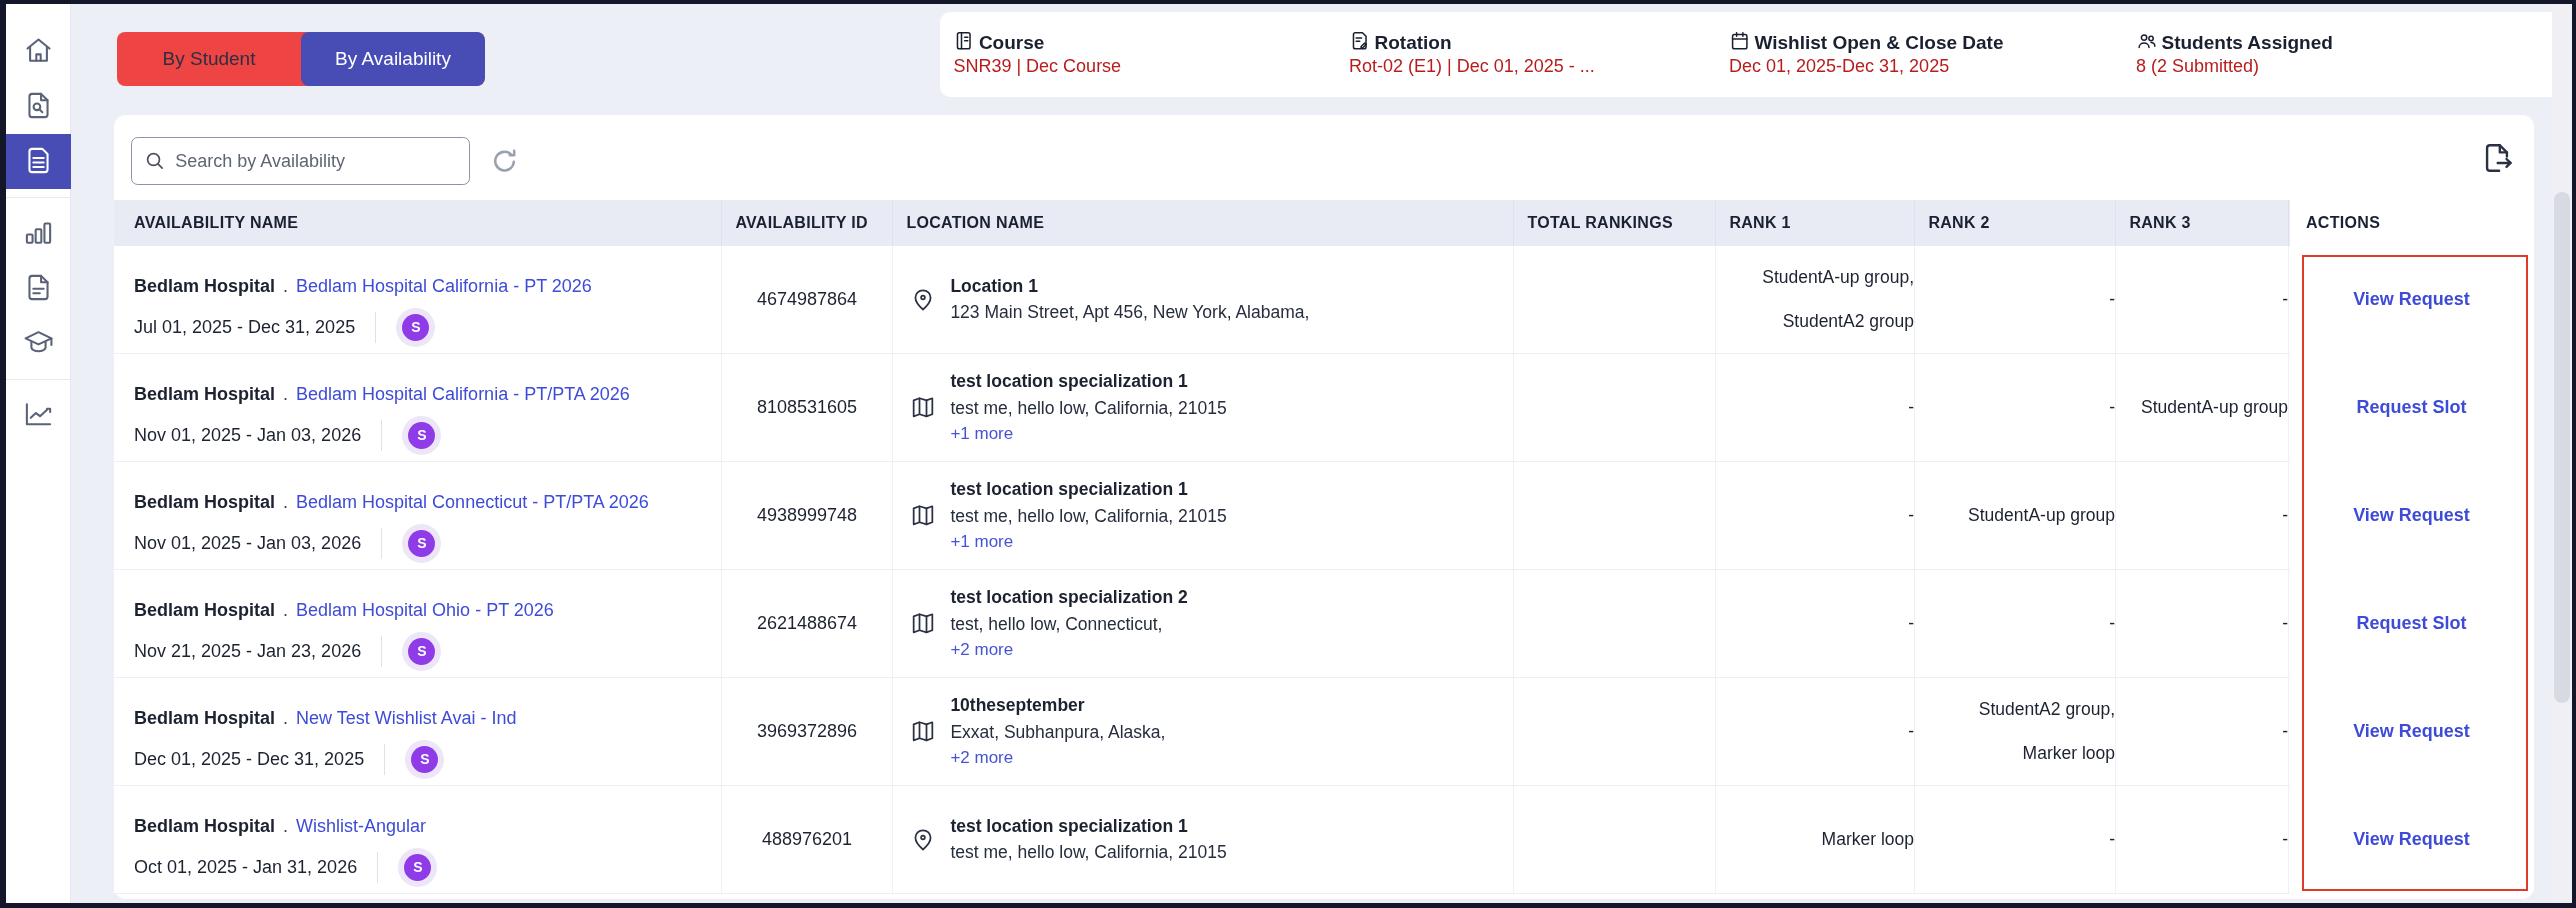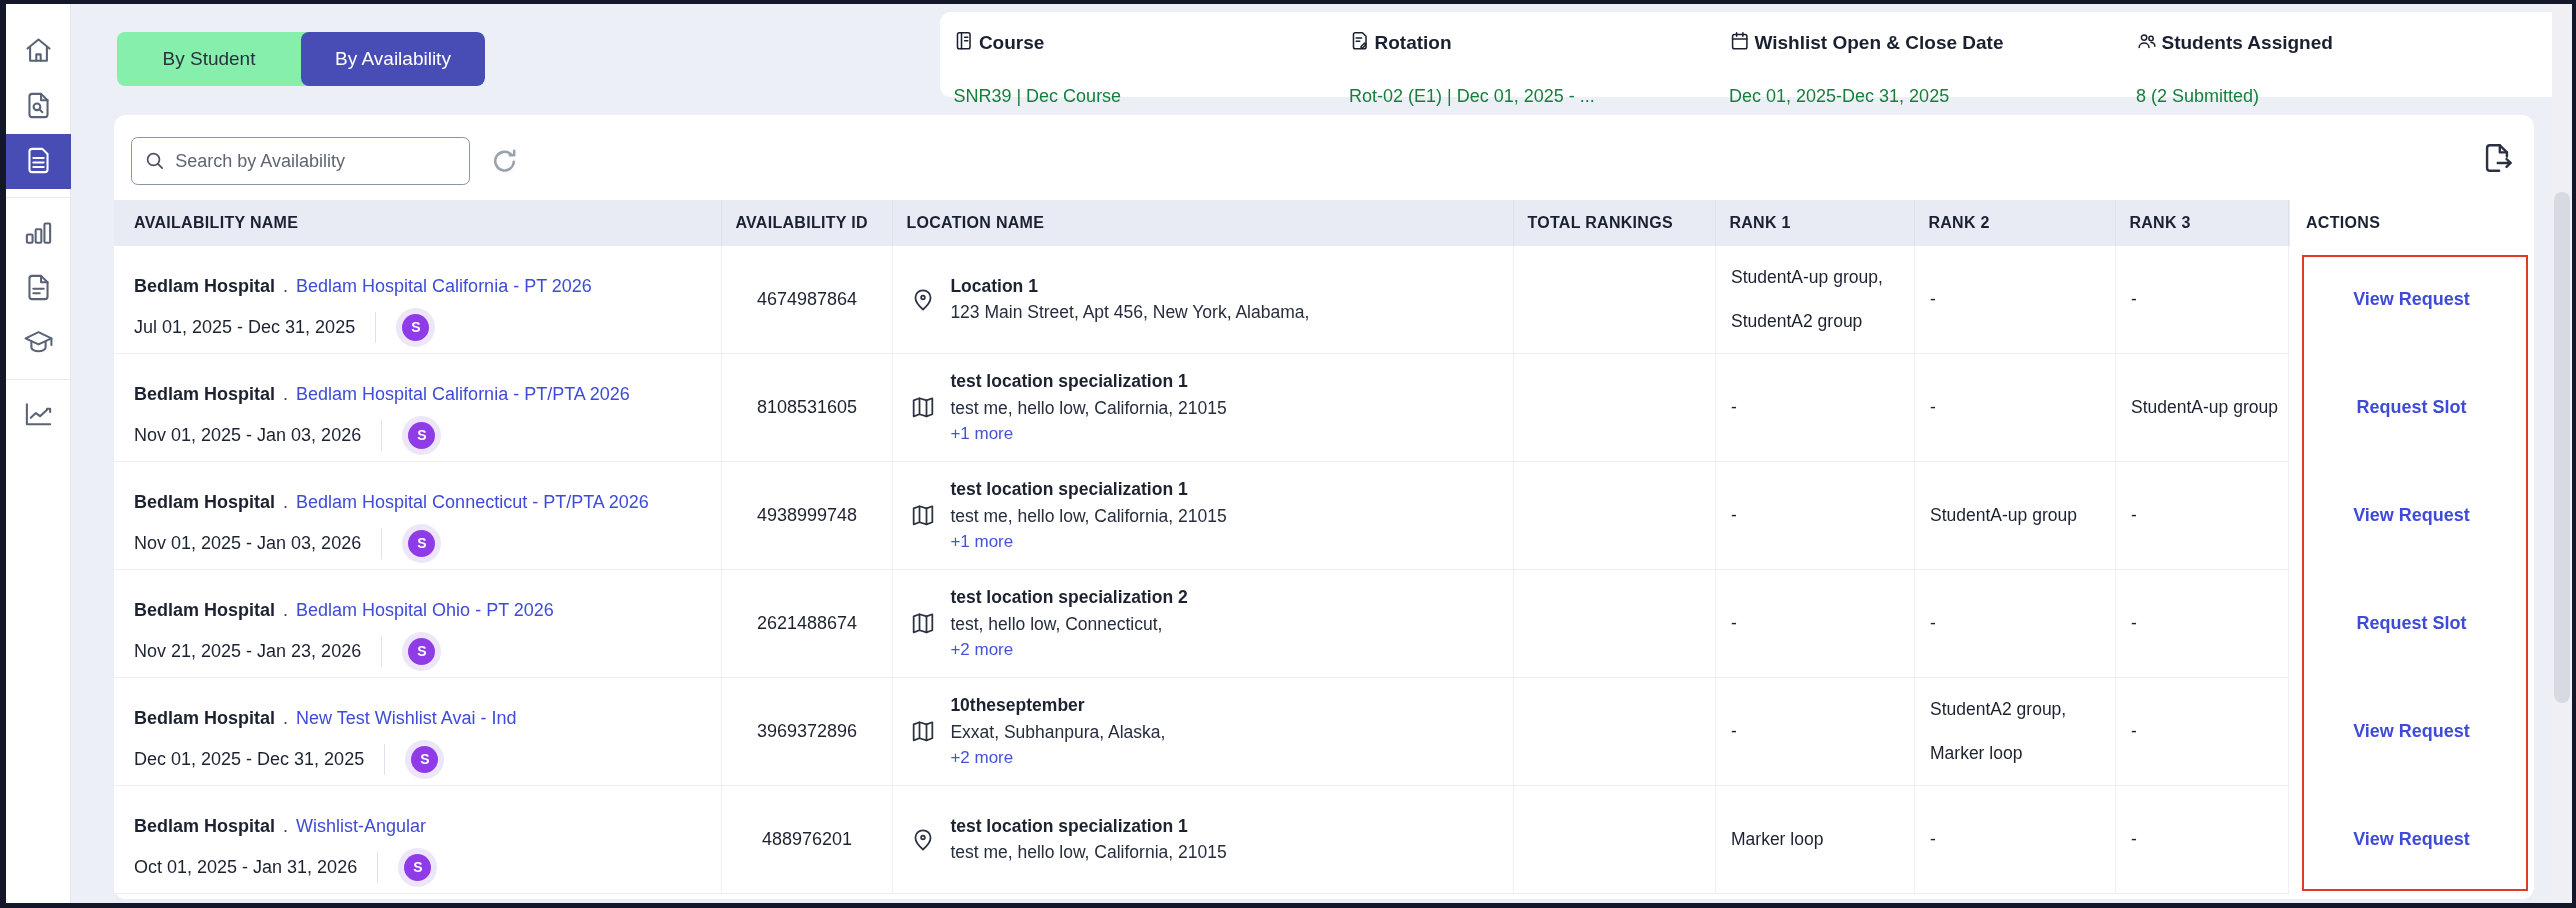--- a/index.html
+++ b/index.html
@@ -16,34 +16,34 @@
     display:flex; flex-direction:column; align-items:center; padding-top:20px;
   }
   .side-item{ width:65px; height:55px; display:flex; align-items:center; justify-content:center; cursor:pointer; }
   .side-item svg{ width:31px; height:31px; stroke:#5A6278; stroke-width:1.6; fill:none; stroke-linecap:round; stroke-linejoin:round; }
   .side-item.active{ background:#484DB5; }
   .side-item.active svg{ stroke:#fff; }
   .side-divider{ width:65px; height:0; border-top:1.3px solid #E8EAF1; margin:8px 0; }
   
   .toggle{
     position:absolute; left:111px; top:28px; height:54px; width:368px;
-    background:#86efac; border-radius:8px; display:flex; overflow:hidden;
+    background:#ef4444; border-radius:8px; display:flex; overflow:hidden;
   }
   .toggle .tbtn{ flex:1; display:flex; align-items:center; justify-content:center;
     font-size:19px; color:#2A3040; font-weight:500; cursor:pointer; }
   .toggle .tbtn.selected{ background:#484DB5; color:#fff; border-radius:8px; font-weight:500; }
   
   .info-card{
     position:absolute; left:934px; top:8px; width:1626px; height:85px;
     background:#fff; border-radius:10.8px;
   }
   .info-col{ position:absolute; top:0; height:100%; padding-top:17.5px; }
   .info-col .lbl{ display:flex; align-items:center; gap:4px; font-size:19px; font-weight:700; color:#1A2030; }
   .info-col .lbl svg{ width:21.5px; height:21.5px; stroke:#1A2030; stroke-width:1.7; fill:none; stroke-linecap:round; stroke-linejoin:round; }
-  .info-col .val{ margin-top:30px; font-size:18px; color:#15803d; }
+  .info-col .val{ margin-top:0; font-size:18px; color:#b91c1c; }
   
   .main-card{
     position:absolute; left:108px; top:111px; width:2420px; height:784px;
     background:#fff; border-radius:12px;
   }
   .searchbox{
     position:absolute; left:17px; top:22px; width:339px; height:48px;
     border:1.3px solid #8B93A6; border-radius:6.7px; background:#fff;
     display:flex; align-items:center; padding:0 10.8px; gap:9.4px;
   }
@@ -81,21 +81,21 @@
   .action-cell{ align-items:center; justify-content:center; }
   .action-link{ font-size:18px; font-weight:600; color:#3D4BD8; cursor:pointer; }
   
   .loc-cell{ align-items:center; padding-left:16px; gap:13.4px; }
   .loc-icon svg{ width:28px; height:28px; stroke:#2A3142; stroke-width:1.5; fill:none; stroke-linecap:round; stroke-linejoin:round; }
   .loc-text{ display:flex; flex-direction:column; gap:5.4px; }
   .loc-title{ font-size:17.5px; font-weight:700; color:#1C2230; }
   .loc-addr{ font-size:17.5px; color:#262D3D; }
   .loc-more{ font-size:17px; color:#4553D6; cursor:pointer; }
   
-  .rank-cell{ flex-direction:column; justify-content:center; padding-left:15px; gap:25.5px; }
+  .rank-cell{ flex-direction:column; justify-content:center; padding-left:15px; gap:25.5px;align-items:flex-end; }
   .rank-line{ font-size:17.5px; color:#1C2230; line-height:1.1; }
   
   .red-box{ position:absolute; left:2188px; top:140px; width:226px; height:636px;
     border:2px solid #E03A2B; pointer-events:none; }
   
   .scrollbar{ position:absolute; right:0px; top:0px; width:20px; height:899px; background:#F0F0F4; }
   .scroll-thumb{ position:absolute; left:2px; top:188px; width:16px; height:511px; background:#D8DAE3; border-radius:8px; cursor:pointer; }
 </style>
 </head>
 <body>

